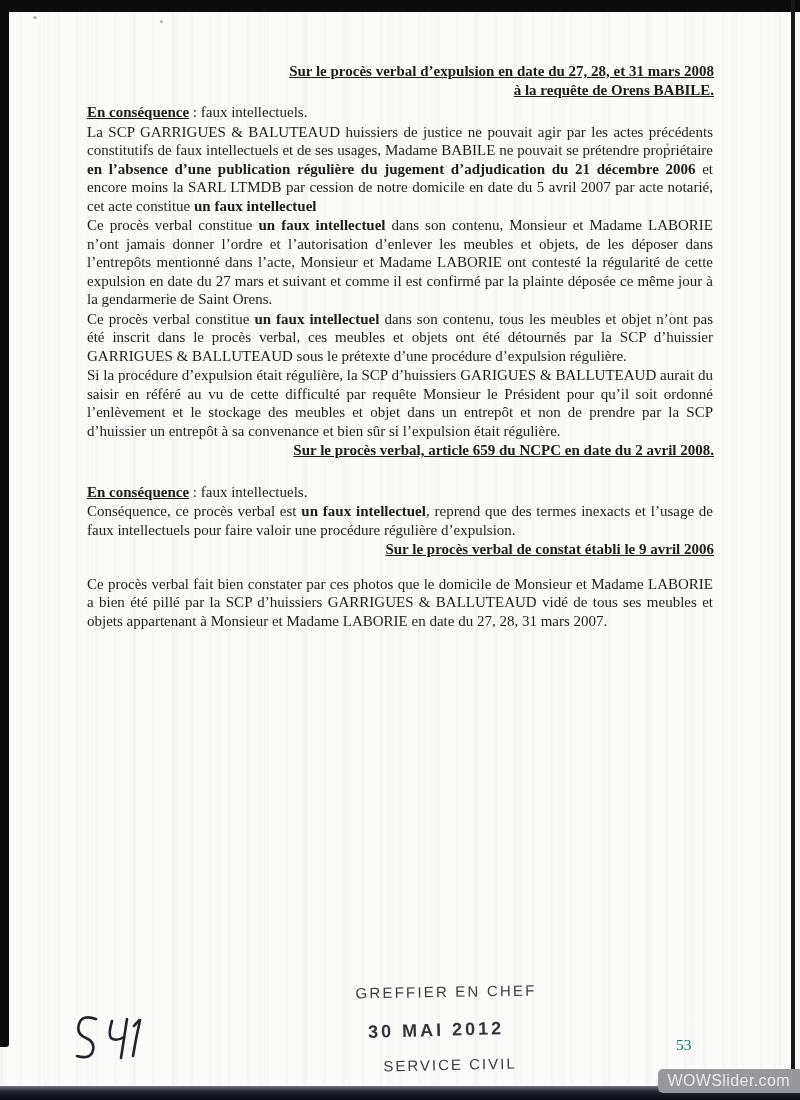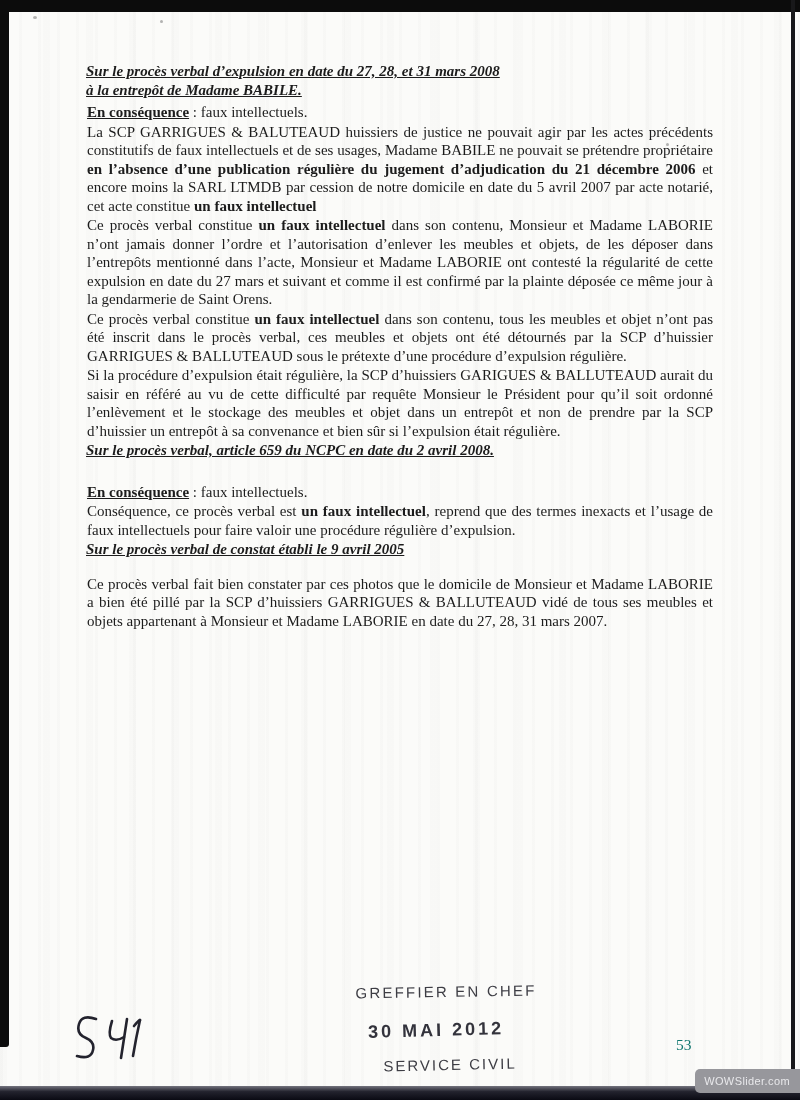--- a/index.html
+++ b/index.html
@@ -13,60 +13,60 @@
   .b-left{position:absolute;top:0;left:0;width:9px;height:1047px;background:#0c0c0c;z-index:3;
           border-bottom-right-radius:3px;}
   .b-right{position:absolute;top:0;right:5px;width:4px;height:1088px;background:#18181a;z-index:3;}
   .b-bottom{position:absolute;bottom:0;left:0;width:800px;height:14px;z-index:4;
           background:linear-gradient(180deg,#74747e 0%,#23232e 40%,#0a0a13 100%);}
   .speck{position:absolute;background:#6a6a6a;border-radius:50%;opacity:.5;z-index:3;}
   
   .doc{position:absolute;left:86px;top:62px;width:628px;font-size:15px;line-height:18.5px;
        text-align:justify;z-index:2;}
   .doc p{margin:1px;}
-  .hd{font-weight:bold;text-align:left;font-style:italic;}
+  .hd{font-weight:bold;text-align:right;}
   .hd div{text-decoration:underline;}
   .bi{font-weight:bold;}
   .bu{font-weight:bold;text-decoration:underline;}
   .mb4{margin-bottom:4px;} .mb15{margin-bottom:15px;}
   .mb16{margin-bottom:16px;} .mb17{margin-bottom:17px;} .mb18{margin-bottom:18px;}
   .mb21{margin-bottom:21px;} .mb23{margin-bottom:23px;}
   
   .stamp{position:absolute;font-family:"Liberation Sans", sans-serif;text-align:center;z-index:2;}
   .stamp-greffier{left:338px;top:983px;width:216px;font-size:15px;letter-spacing:2.2px;
        color:#3d3d44;transform:rotate(-0.9deg);}
   .stamp-date{left:328px;top:1020px;width:216px;font-size:18px;letter-spacing:3px;font-weight:bold;
        color:#33333c;transform:rotate(-1.6deg);}
   .stamp-service{left:342px;top:1056px;width:216px;font-size:15px;letter-spacing:2px;
        color:#3d3d44;transform:rotate(-1.2deg);}
   .pageno{position:absolute;left:676px;top:1036px;font-size:15.5px;color:#0f766e;z-index:2;}
   .hand{position:absolute;left:64px;top:1008px;z-index:2;}
   .hand svg{display:block;}
   .wm{position:absolute;right:0;top:1069px;height:24px;line-height:24px;padding:0 10px 0 9px;
-      background:#97979c;color:#e8e8eb;font-family:"Liberation Sans", sans-serif;font-size:11px;
+      background:#97979c;color:#e8e8eb;font-family:"Liberation Sans", sans-serif;font-size:16px;
       letter-spacing:.4px;border-radius:5px 0 0 5px;z-index:6;text-decoration:none;}
 </style>
 </head>
 <body>
 
 <div class="scan">
 
   <div class="b-top"></div>
   <div class="b-left"></div>
   <div class="b-right"></div>
   <div class="b-bottom"></div>
   <div class="speck" style="left:33px;top:16px;width:4px;height:3px;"></div>
   <div class="speck" style="left:160px;top:20px;width:3px;height:3px;"></div>
   <div class="speck" style="left:666px;top:143px;width:3px;height:3px;"></div>
 
   <div class="doc">
 
     <div class="hd mb4">
       <div>Sur le procès verbal d’expulsion en date du 27, 28, et 31 mars 2008</div>
-      <div>à la entrepôt de Madame BABILE.</div>
+      <div>à la requête de Orens BABILE.</div>
     </div>
 
     <p class="mb21"><span class="bu">En conséquence</span><span> : faux intellectuels.</span></p>
 
     <p class="mb18"><span>La SCP  GARRIGUES &amp; BALUTEAUD huissiers de justice ne pouvait agir par les actes précédents constitutifs de faux intellectuels et de ses usages, Madame BABILE ne pouvait se prétendre propriétaire </span><span class="bi">en l’absence d’une publication régulière du jugement d’adjudication du 21 décembre 2006</span><span> et encore moins la SARL LTMDB par cession de notre domicile en date du 5 avril 2007 par acte notarié, cet acte constitue </span><span class="bi">un faux intellectuel</span></p>
 
     <p class="mb18"><span>Ce procès verbal constitue </span><span class="bi">un faux intellectuel</span><span> dans son contenu, Monsieur et Madame LABORIE n’ont jamais donner l’ordre et l’autorisation d’enlever les meubles et objets, de les déposer dans l’entrepôts mentionné dans l’acte, Monsieur et Madame LABORIE ont contesté la régularité de cette expulsion en date du 27 mars et suivant et comme il est confirmé par la plainte déposée ce même jour à la gendarmerie de Saint Orens.</span></p>
 
     <p class="mb18"><span>Ce procès verbal constitue </span><span class="bi">un faux intellectuel</span><span> dans son contenu, tous les meubles et objet n’ont pas été inscrit dans le procès verbal, ces meubles et objets ont été détournés par la SCP d’huissier GARRIGUES &amp; BALLUTEAUD sous le prétexte d’une procédure d’expulsion régulière.</span></p>
 
@@ -76,21 +76,21 @@
 
     <div class="hd mb23">
       <div>Sur le procès verbal, article 659 du NCPC en date du 2 avril 2008.</div>
     </div>
 
     <p class="mb17"><span class="bu">En conséquence</span><span> : faux intellectuels.</span></p>
 
     <p class="mb17"><span>Conséquence, ce procès verbal est </span><span class="bi">un faux intellectuel</span><span>, reprend que des termes inexacts et l’usage de faux intellectuels pour faire valoir une procédure régulière d’expulsion.</span></p>
 
     <div class="hd mb16">
-      <div>Sur le procès verbal de constat établi le 9 avril 2005</div>
+      <div>Sur le procès verbal de constat établi le 9 avril 2006</div>
     </div>
 
     <p><span>Ce procès verbal fait bien constater par ces photos que le domicile de Monsieur et Madame LABORIE a bien été pillé par la SCP d’huissiers GARRIGUES &amp; BALLUTEAUD vidé de tous ses meubles et objets appartenant à Monsieur et Madame LABORIE en date du 27, 28, 31 mars 2007.</span></p>
   </div>
 
   <div class="stamp stamp-greffier">GREFFIER EN CHEF</div>
   <div class="stamp stamp-date">30 MAI 2012</div>
   <div class="stamp stamp-service">SERVICE CIVIL</div>
 
   <div class="hand" role="img" aria-label="541">

